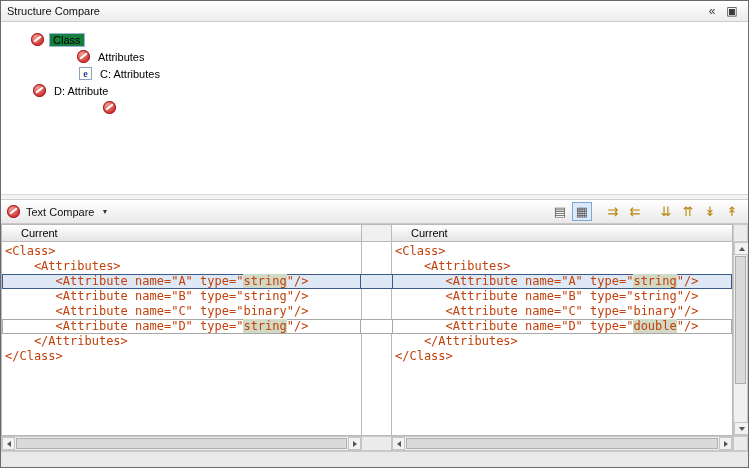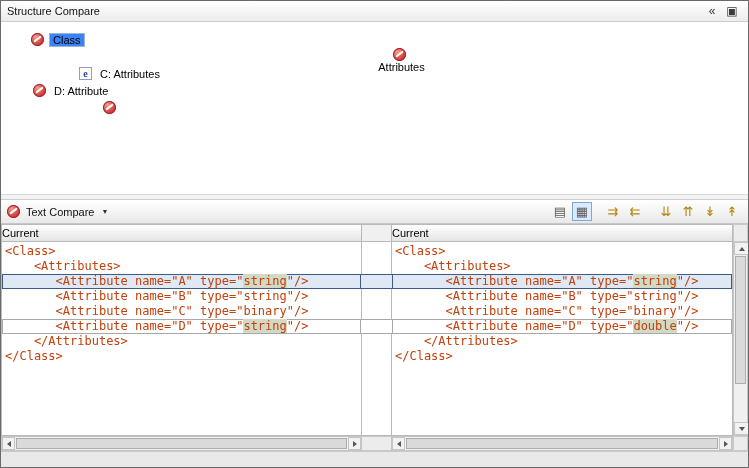--- a/index.html
+++ b/index.html
@@ -22,42 +22,42 @@
   .tree-icon { width:13px; height:13px; flex:0 0 13px; margin-right:5px; }
   .icon-change { border-radius:50%;
                  background:radial-gradient(circle at 35% 30%, #f59a90, #ce2f2f 72%);
                  box-shadow:inset 0 0 0 1px #a32121; position:relative; }
   .icon-change::after { content:""; position:absolute; left:2px; right:2px; top:5px; height:2px;
                         background:#fff; transform:rotate(-38deg); border-radius:1px; }
   .icon-element { background:#fffdf2; border:1px solid #8aa0c8; color:#2443b5;
                   font:bold 10px/11px "Liberation Serif", serif;
                   display:flex; align-items:center; justify-content:center; }
   .tree-label { padding:0 3px; white-space:nowrap; }
-  .tree-label.focused { border:1px solid #9cb7d6; background:#3b82f6;text-align:right; }
+  .tree-label.focused { border:1px solid #9cb7d6; background:#15803d;text-align:right; }
 
   .sash { height:5px; flex:0 0 5px; background:#f3f3f3; border-top:1px solid #dadada; }
 
   
   .tc-header { height:25px; flex:0 0 25px; background:linear-gradient(#ffffff,#e9e9e9);
                border-top:1px solid #cfcfcf; border-bottom:1px solid #c7c7c7;
                display:flex; align-items:center; padding:8px 6px; font-size:11px; color:#111; }
   .tc-title { margin-left:1px; }
   .dropdown-arrow { margin-left:7px; font-size:7px; color:#333; }
   .toolbar { display:flex; align-items:center; gap:2px; }
   .tool-btn { width:20px; height:19px; display:flex; align-items:center; justify-content:center;
               font-size:13px; color:#5a5a5a; border:1px solid transparent; cursor:default; }
   .tool-btn.pressed { background:#dcebfc; border:1px solid #7da7d9; }
   .tool-sep { width:7px; height:19px; }
 
   
   .compare { flex:0 0 227px; display:grid;
              grid-template-columns:361px 29px 342px 15px;
              grid-template-rows:18px 194px 15px; }
   .col-head { background:linear-gradient(#ffffff,#e4e4e4); border:1px solid #b9b9b9;
-              font-size:11px; color:#000; padding:2px 0; overflow:hidden; }
+              font-size:11px; color:#000; padding:2px 19px; overflow:hidden; }
   .gutter-head { background:#f0f0f0; border-top:1px solid #b9b9b9; border-bottom:1px solid #b9b9b9; }
   .corner { background:#ececec; border:1px solid #c9c9c9; }
 
   .code-pane { border:1px solid #b9b9b9; border-top:none; background:#fff; overflow:hidden;
                padding-top:2px; font-family:"DejaVu Sans Mono", monospace;
                font-size:12px; color:#c2410c; }
   .code-line { height:15px; line-height:15px; white-space:pre; padding-left:3px; }
   .code-line.selected { background:#dfe9f6; box-shadow:inset 0 0 0 1px #3c5a86; }
   .code-line.changed { box-shadow:inset 0 0 0 1px #a8a8a8; }
   .diff-token { background:#d2d9c5; }
@@ -97,21 +97,21 @@
     <span class="spacer"></span>
     <span class="hdr-btn">«</span>
     <span class="hdr-btn">▣</span>
   </div>
 
   <div class="tree">
       <div class="tree-row" style="padding-left: 30px;">
         <span class="tree-icon icon-change"></span>
         <span class="tree-label focused">Class</span>
       </div>
-      <div class="tree-row" style="padding-left: 54px; flex-direction: column;">
+      <div class="tree-row" style="padding-left: 76px;">
         <span class="tree-icon icon-change"></span>
         <span class="tree-label">Attributes</span>
       </div>
       <div class="tree-row" style="padding-left: 78px;">
         <span class="tree-icon icon-element">e</span>
         <span class="tree-label">C: Attributes</span>
       </div>
       <div class="tree-row" style="padding-left: 32px;">
         <span class="tree-icon icon-change"></span>
         <span class="tree-label">D: Attribute</span>

